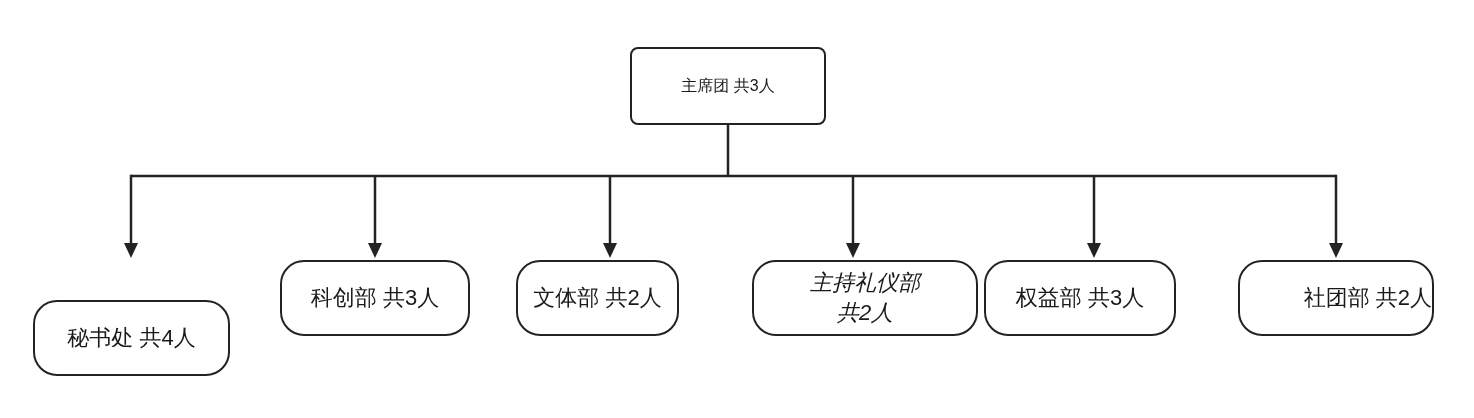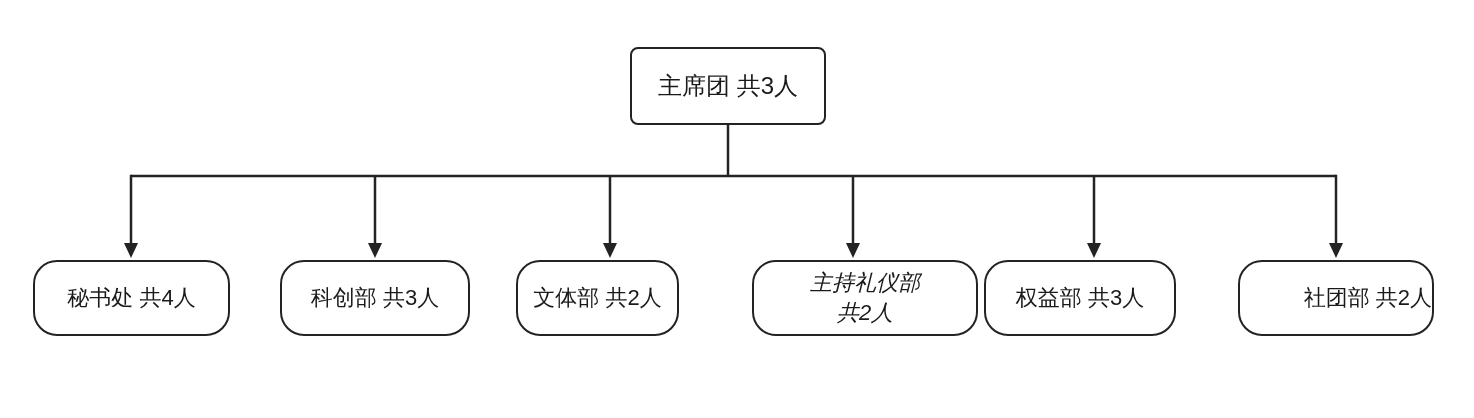--- a/index.html
+++ b/index.html
@@ -35,29 +35,29 @@
     justify-content: center;
     text-align: center;
     line-height: 1.35;
   }
   .root-box {
     left: 630px;
     top: 47px;
     width: 196px;
     height: 78px;
     border-radius: 8px;
-    font-size: 24px;
+    font-size: 16px;
   }
   .dept-box {
     top: 260px;
     height: 76px;
     border-radius: 24px;
     font-size: 22px;
   }
-  .dept-1 { left: 33px;   width: 197px; }
+  .dept-1 { left: 33px;   width: 197px; margin-top: 40px; }
   .dept-2 { left: 280px;  width: 190px; }
   .dept-3 { left: 516px;  width: 163px; }
   .dept-4 { left: 752px;  width: 226px; font-style: italic; }
   .dept-5 { left: 984px;  width: 192px; }
   .dept-6 { left: 1238px; width: 196px; align-items: flex-end; }
   .node span {
     display: block;
   }
 </style>
 </head>

